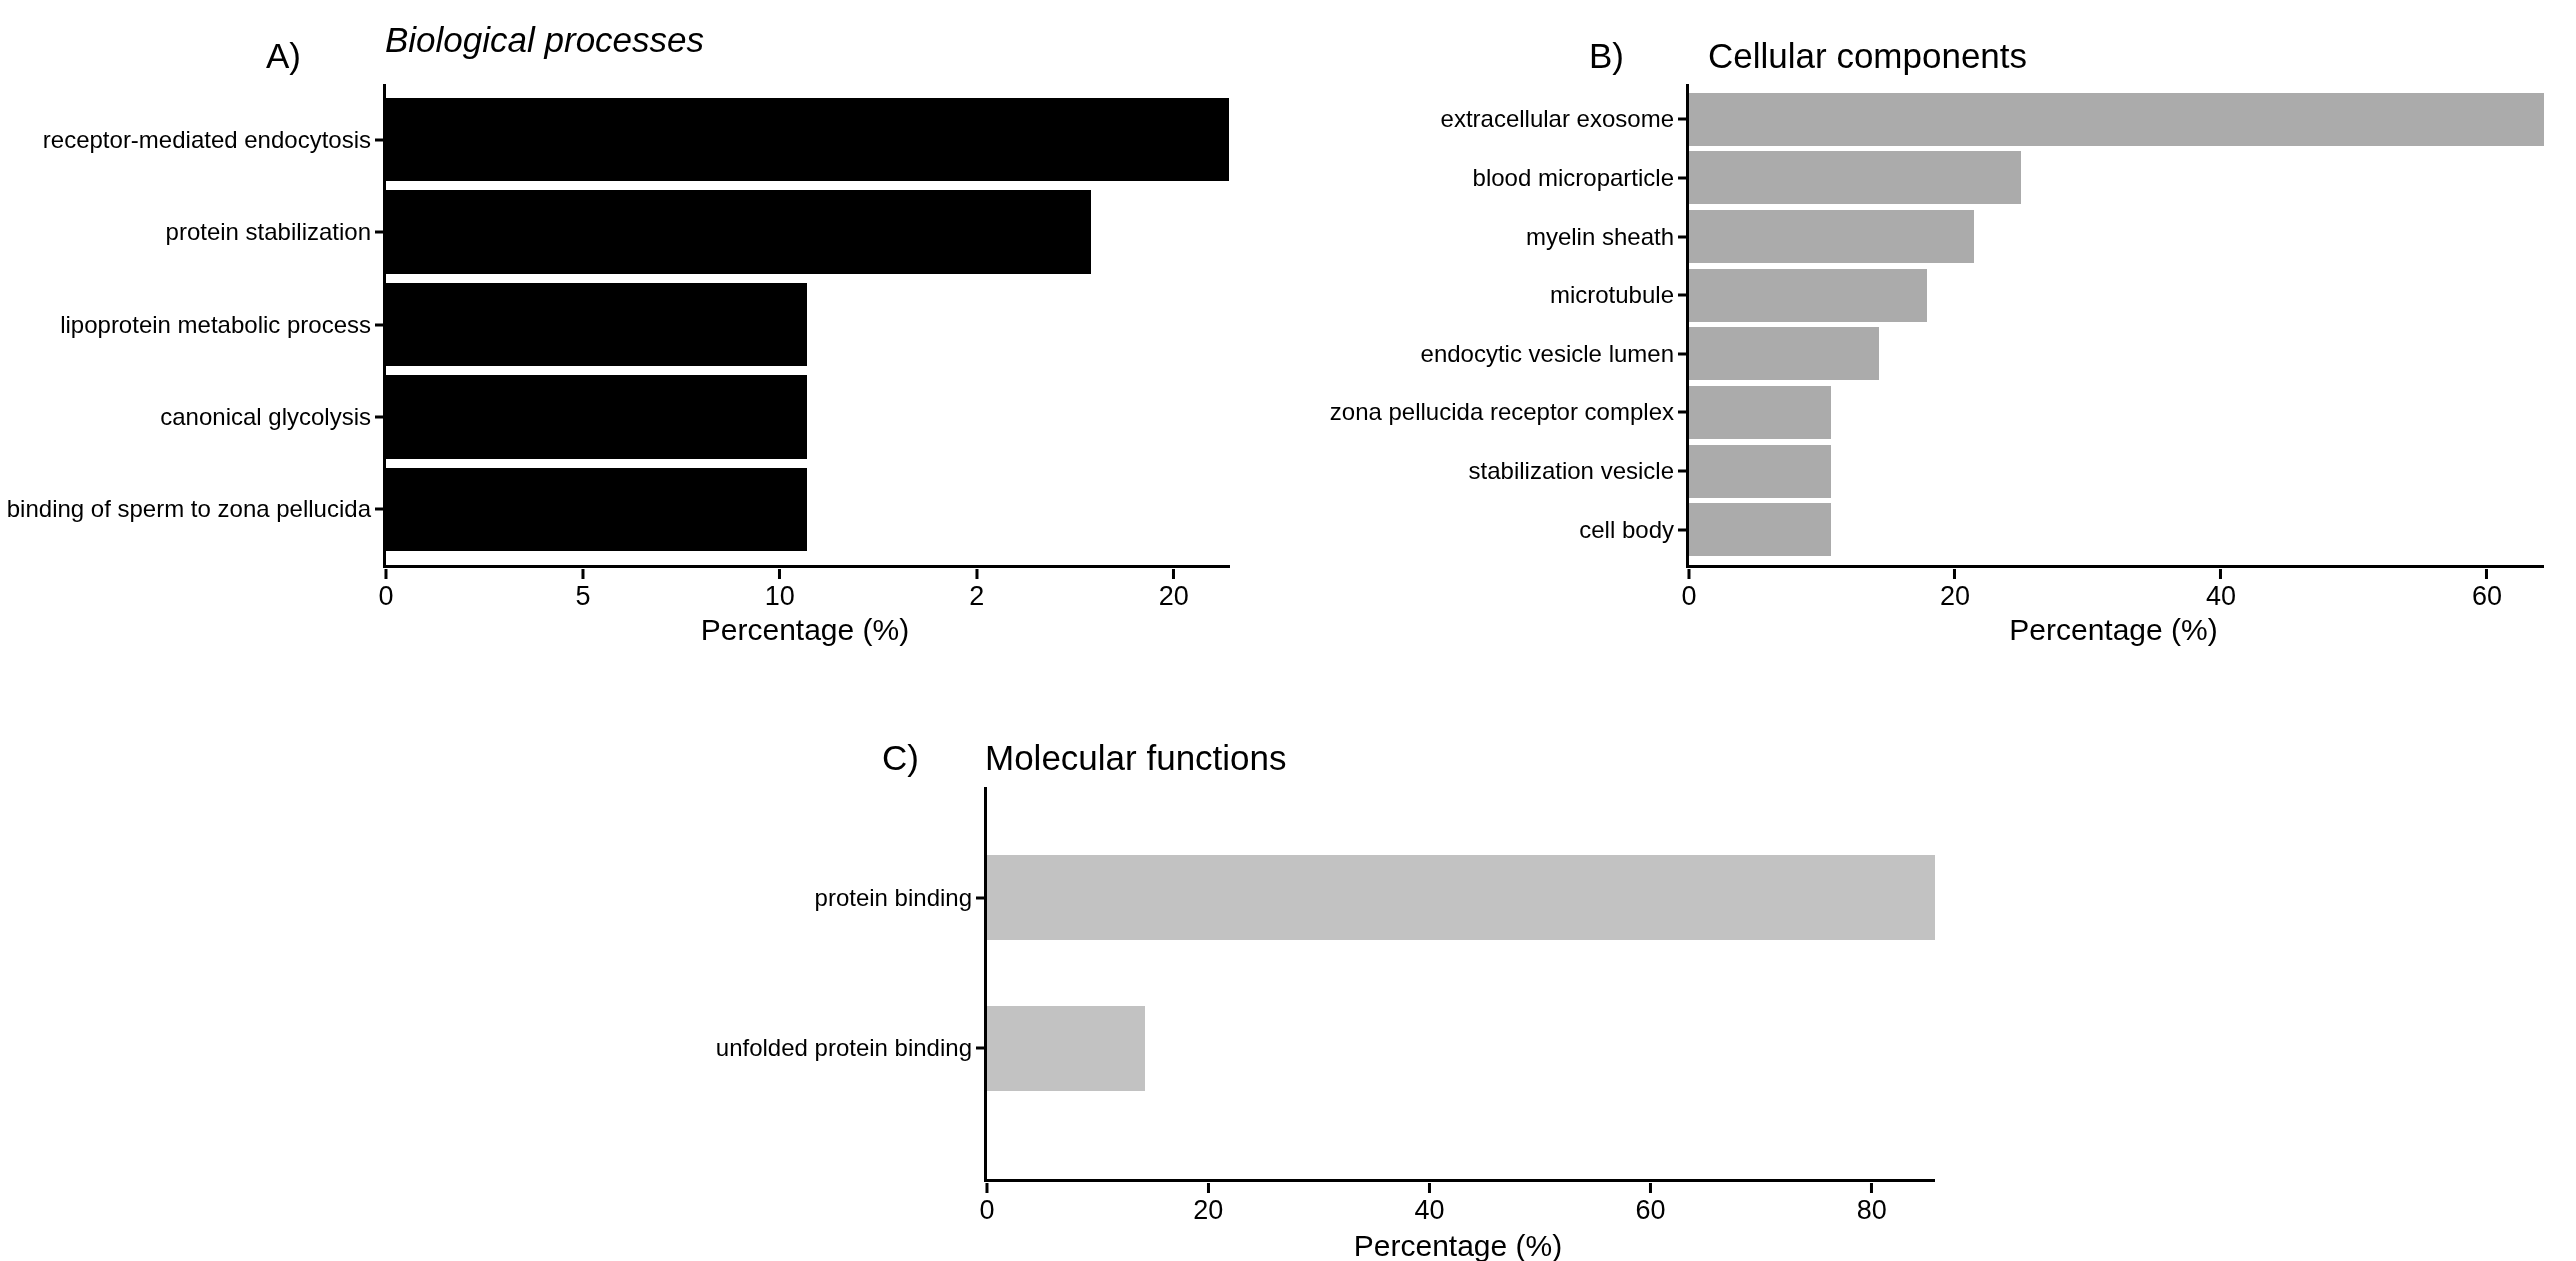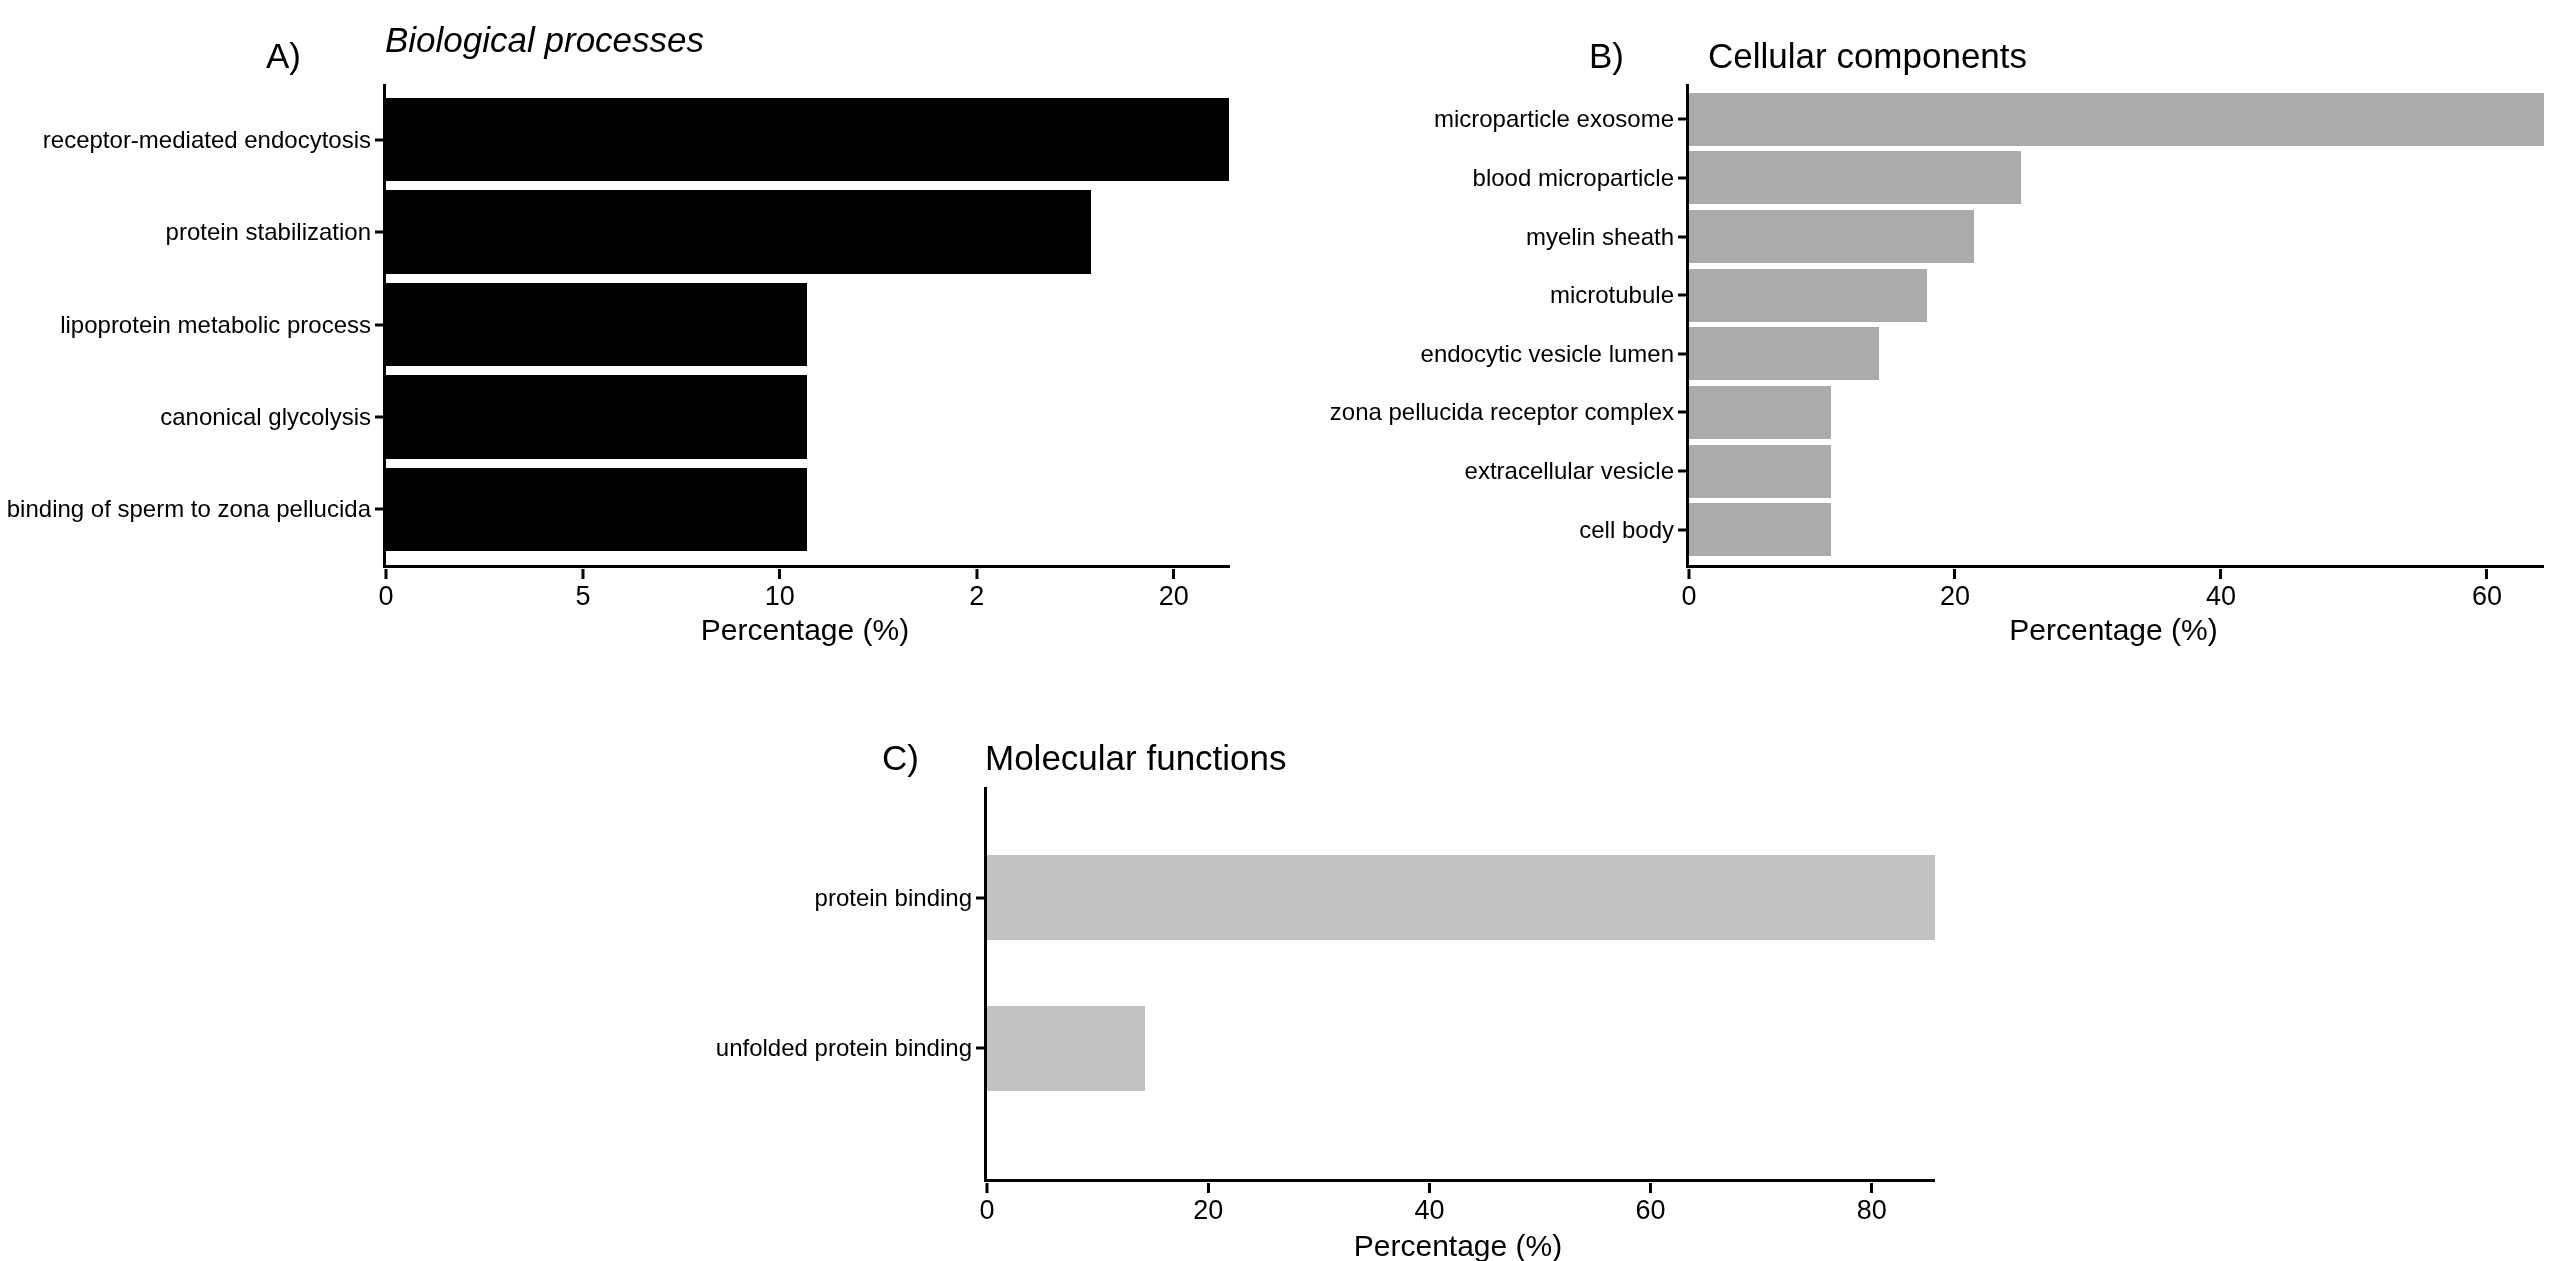--- a/index.html
+++ b/index.html
@@ -138,39 +138,39 @@
         </div>
       </div>
     <div class="xlabel">Percentage (%)</div>
   </div>
 
   <div class="panel panel-b">
     <div class="panel-letter">B)</div>
     <div class="panel-title">Cellular components</div>
     <div class="plot">
         <div class="bar" style="top: 1.83%; height: 10.98%; width: 100.016%; background: rgb(171, 171, 171);"></div>
-        <div class="cat-label" style="top: 7.32%;">microparticle exosome</div>
+        <div class="cat-label" style="top: 7.32%;">extracellular exosome</div>
         <div class="cat-tick" style="top: 7.32%;"></div>
         <div class="bar" style="top: 14.02%; height: 10.98%; width: 38.8863%; background: rgb(171, 171, 171);"></div>
         <div class="cat-label" style="top: 19.51%; margin-left: 47px;">blood microparticle</div>
         <div class="cat-tick" style="top: 19.51%;"></div>
         <div class="bar" style="top: 26.22%; height: 10.98%; width: 33.2867%; background: rgb(171, 171, 171);"></div>
         <div class="cat-label" style="top: 31.71%;">myelin sheath</div>
         <div class="cat-tick" style="top: 31.71%;"></div>
         <div class="bar" style="top: 38.41%; height: 10.98%; width: 27.8426%; background: rgb(171, 171, 171);"></div>
         <div class="cat-label" style="top: 43.9%;">microtubule</div>
         <div class="cat-tick" style="top: 43.9%;"></div>
         <div class="bar" style="top: 50.61%; height: 10.98%; width: 22.243%; background: rgb(171, 171, 171);"></div>
         <div class="cat-label" style="top: 56.1%;">endocytic vesicle lumen</div>
         <div class="cat-tick" style="top: 56.1%;"></div>
         <div class="bar" style="top: 62.8%; height: 10.98%; width: 16.6433%; background: rgb(171, 171, 171);"></div>
         <div class="cat-label" style="top: 68.29%;">zona pellucida receptor complex</div>
         <div class="cat-tick" style="top: 68.29%;"></div>
         <div class="bar" style="top: 75%; height: 10.98%; width: 16.6433%; background: rgb(171, 171, 171);"></div>
-        <div class="cat-label" style="top: 80.49%;">extracellular vesicle</div>
+        <div class="cat-label" style="top: 80.49%;">stabilization vesicle</div>
         <div class="cat-tick" style="top: 80.49%;"></div>
         <div class="bar" style="top: 87.19%; height: 10.98%; width: 16.6433%; background: rgb(171, 171, 171);"></div>
         <div class="cat-label" style="top: 92.68%;">cell body</div>
         <div class="cat-tick" style="top: 92.68%;"></div>
         <div class="xtick" style="left: 0%;">
           <div class="tickmark"></div>
           <div class="ticklabel">0</div>
         </div>
         <div class="xtick" style="left: 31.109%;">
           <div class="tickmark"></div>

